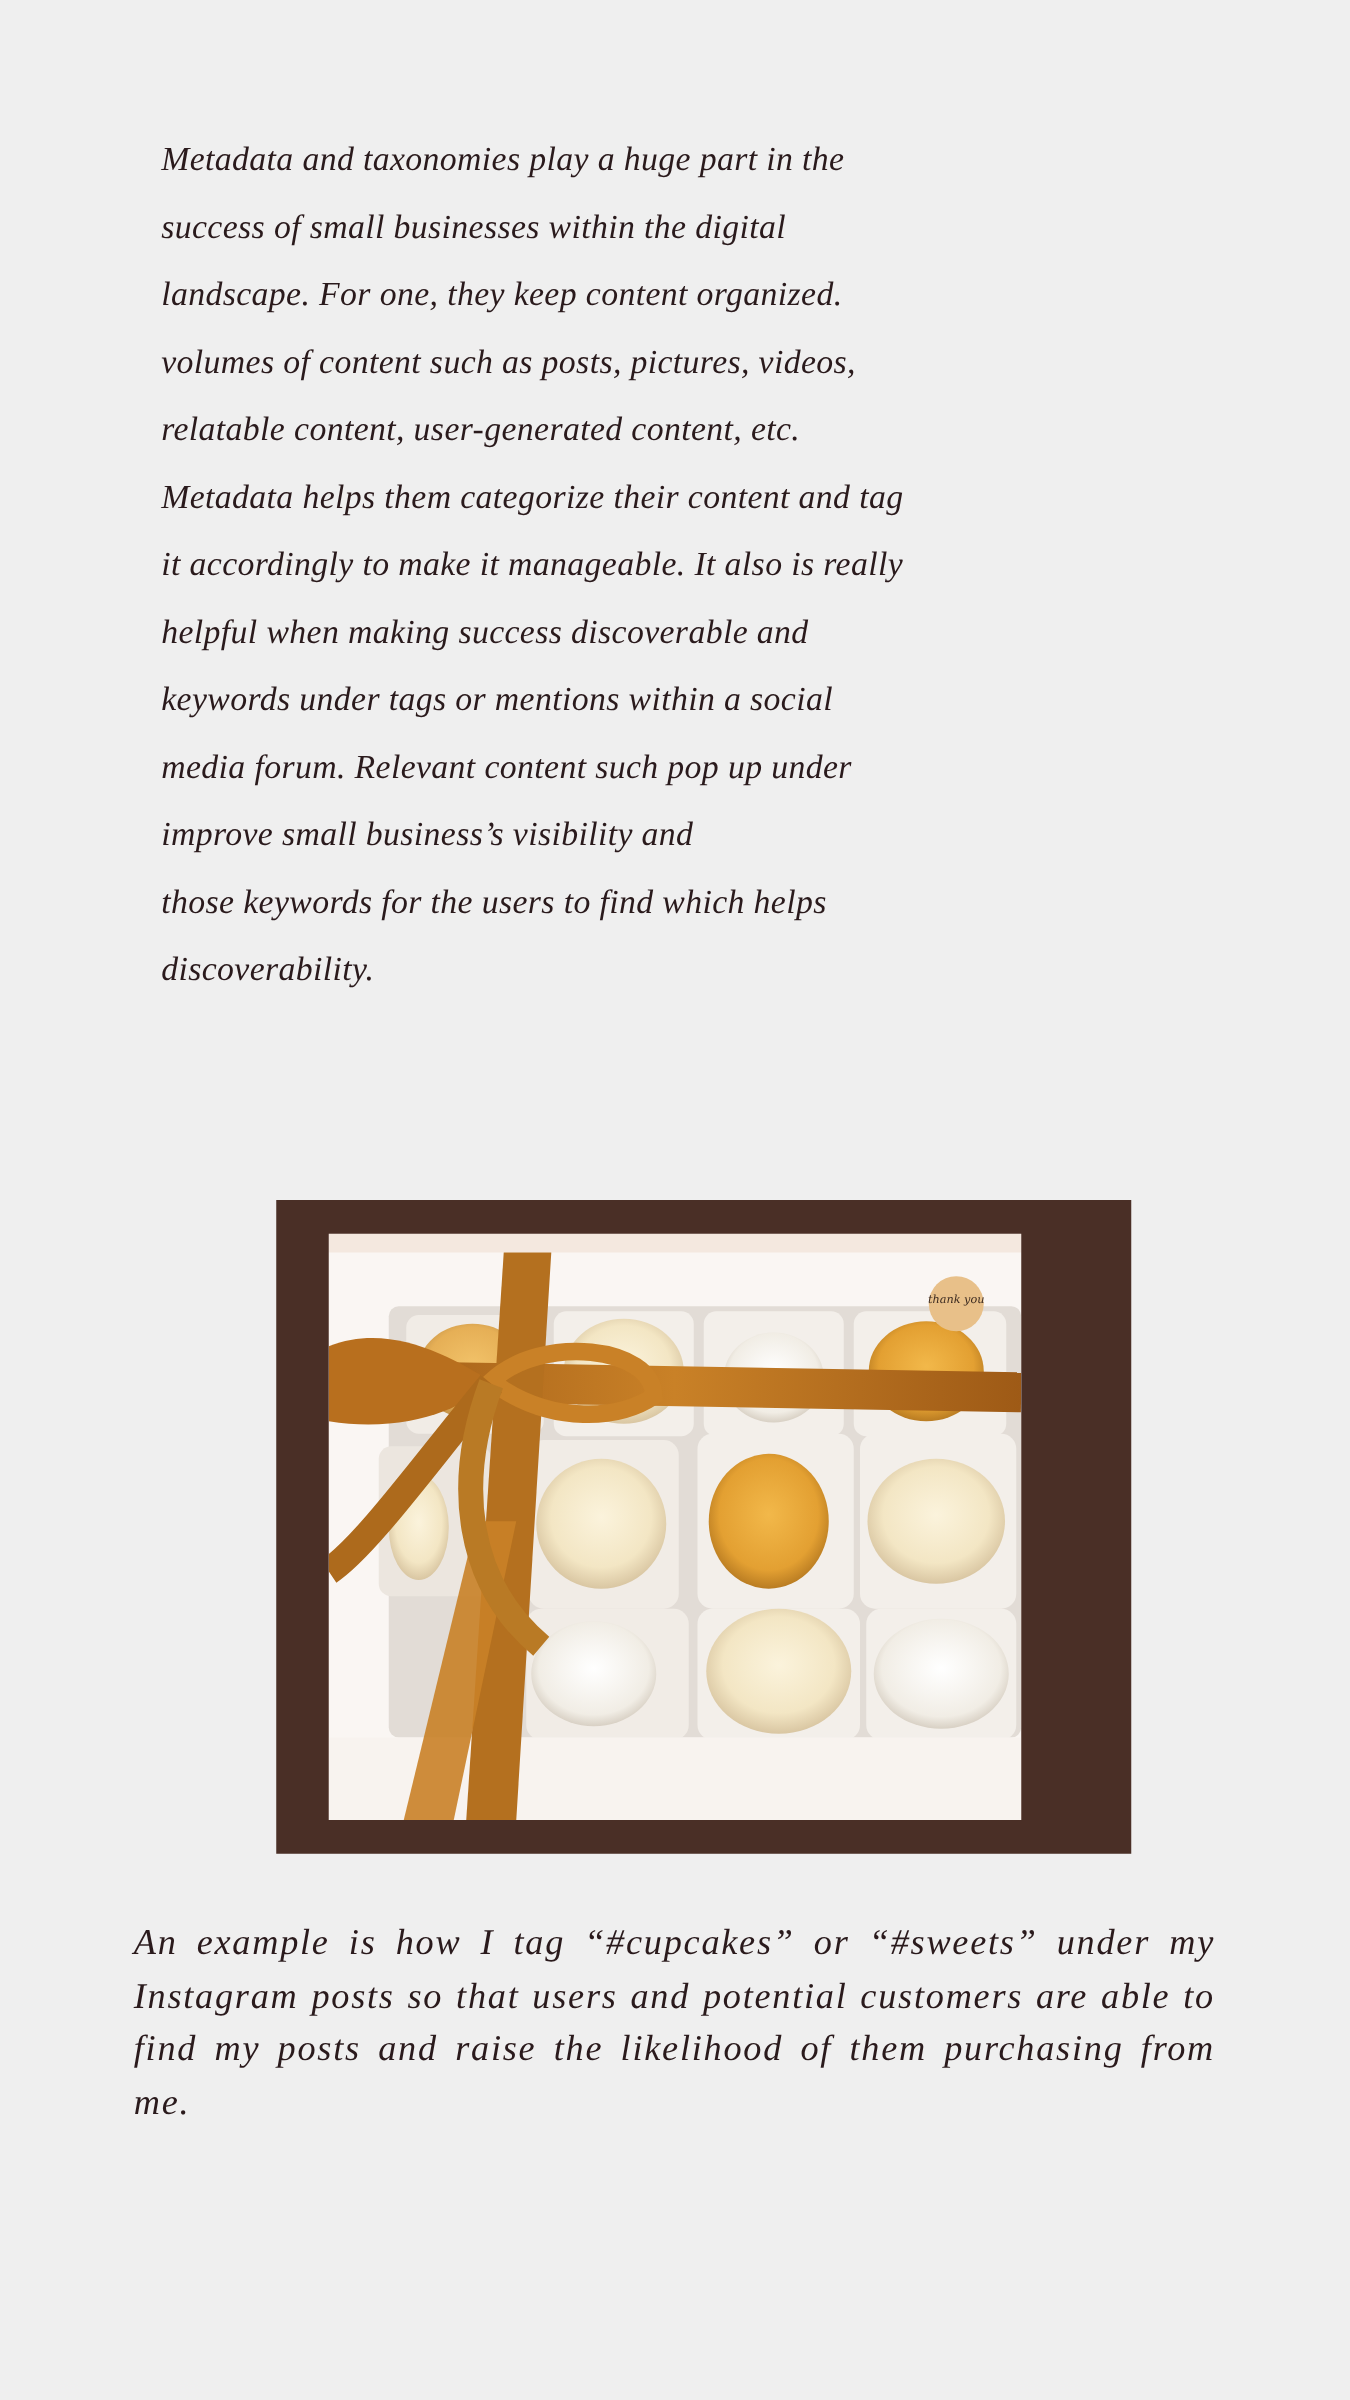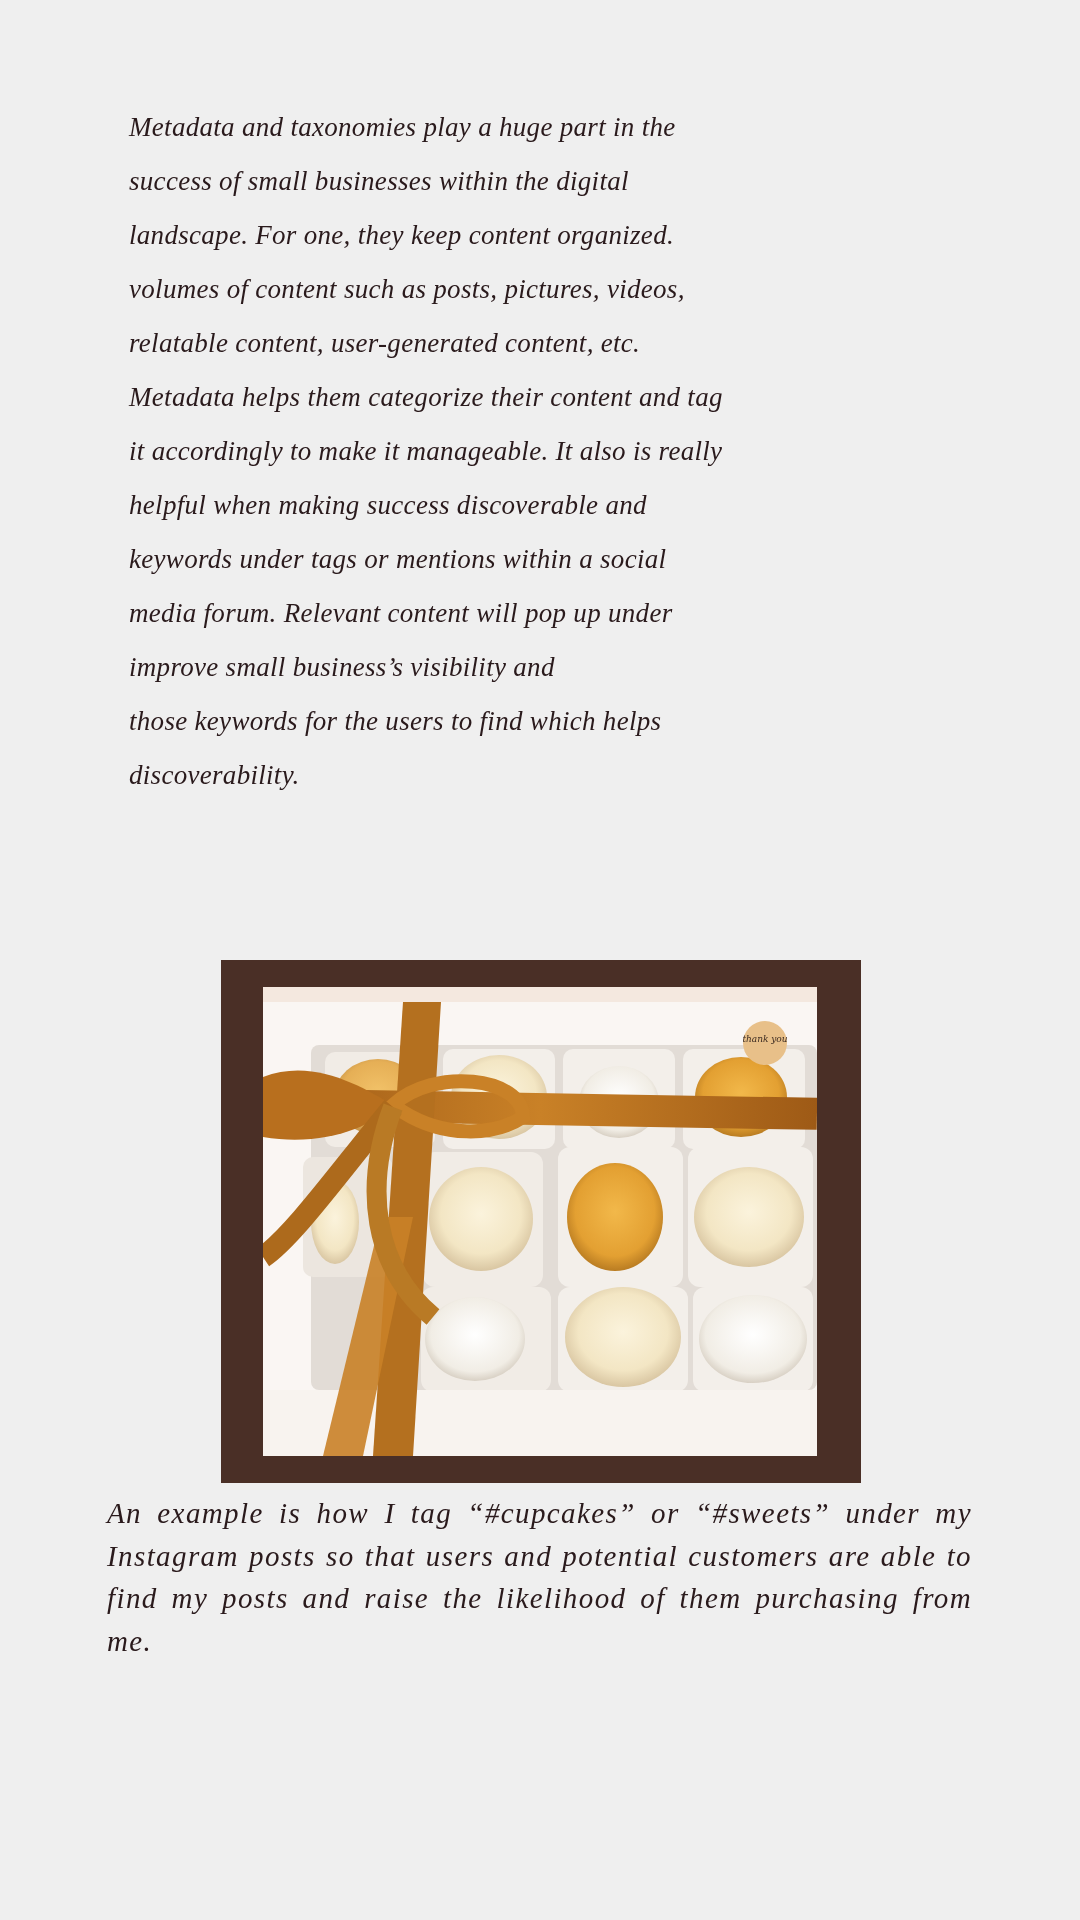--- a/index.html
+++ b/index.html
@@ -12,48 +12,48 @@
     }
     .para1 {
       position: absolute; left: 129px; top: 100px; width: 840px;
       font-style: italic; font-size: 27px; line-height: 54px;
       letter-spacing: 0.3px; font-family: "Liberation Serif", serif;
       margin: 0;
     }
     .para1 .line { display: block; white-space: nowrap; }
     .frame {
       position: absolute; left: 221px; top: 960px;
-      width: 640px; height: 523px; background: #4a2f26;
+      width: 640px; height: 523px; background: #4a2f26; padding-left: 44px;
     }
     .photo {
       position: absolute; left: 42px; top: 27px; width: 554px; height: 469px;
       background: #f6ece6; overflow: hidden;
     }
     .photo svg { display: block; }
     .para2 {
-      position: absolute; left: 107px; top: 1492px; width: 865px;
+      position: absolute; left: 107px; top: 1533px; width: 865px;
       font-style: italic; font-size: 29px; line-height: 42.5px;
       letter-spacing: 1.4px; text-align: justify; text-align-last: left;
       font-family: "Liberation Serif", serif; margin: 0;
     }
   </style>
 </head>
 <body>
 
 <div class="para1">
   <span class="line"> Metadata and taxonomies play a huge part in the</span>
   <span class="line">success of small businesses within the digital</span>
   <span class="line">landscape. For one, they keep content organized.</span>
   <span class="line">volumes of content such as posts, pictures, videos,</span>
   <span class="line">relatable content, user-generated content, etc.</span>
   <span class="line">Metadata helps them categorize their content and tag</span>
   <span class="line">it accordingly to make it manageable. It also is really</span>
   <span class="line">helpful when making success discoverable and</span>
   <span class="line">keywords under tags or mentions within a social</span>
-  <span class="line">media forum. Relevant content will pop up under</span>
+  <span class="line">media forum. Relevant content such pop up under</span>
   <span class="line">improve small business’s visibility and</span>
   <span class="line">those keywords for the users to find which helps</span>
   <span class="line">discoverability.</span>
 </div>
 
 <div class="frame">
   <div class="photo" title="Box of twelve rose-piped cupcakes in white, cream and golden-yellow frosting, tied with a caramel satin ribbon bow">
     <svg width="554" height="469" viewBox="0 0 554 469">
       <defs>
         <radialGradient id="cream" cx="50%" cy="45%" r="55%">

